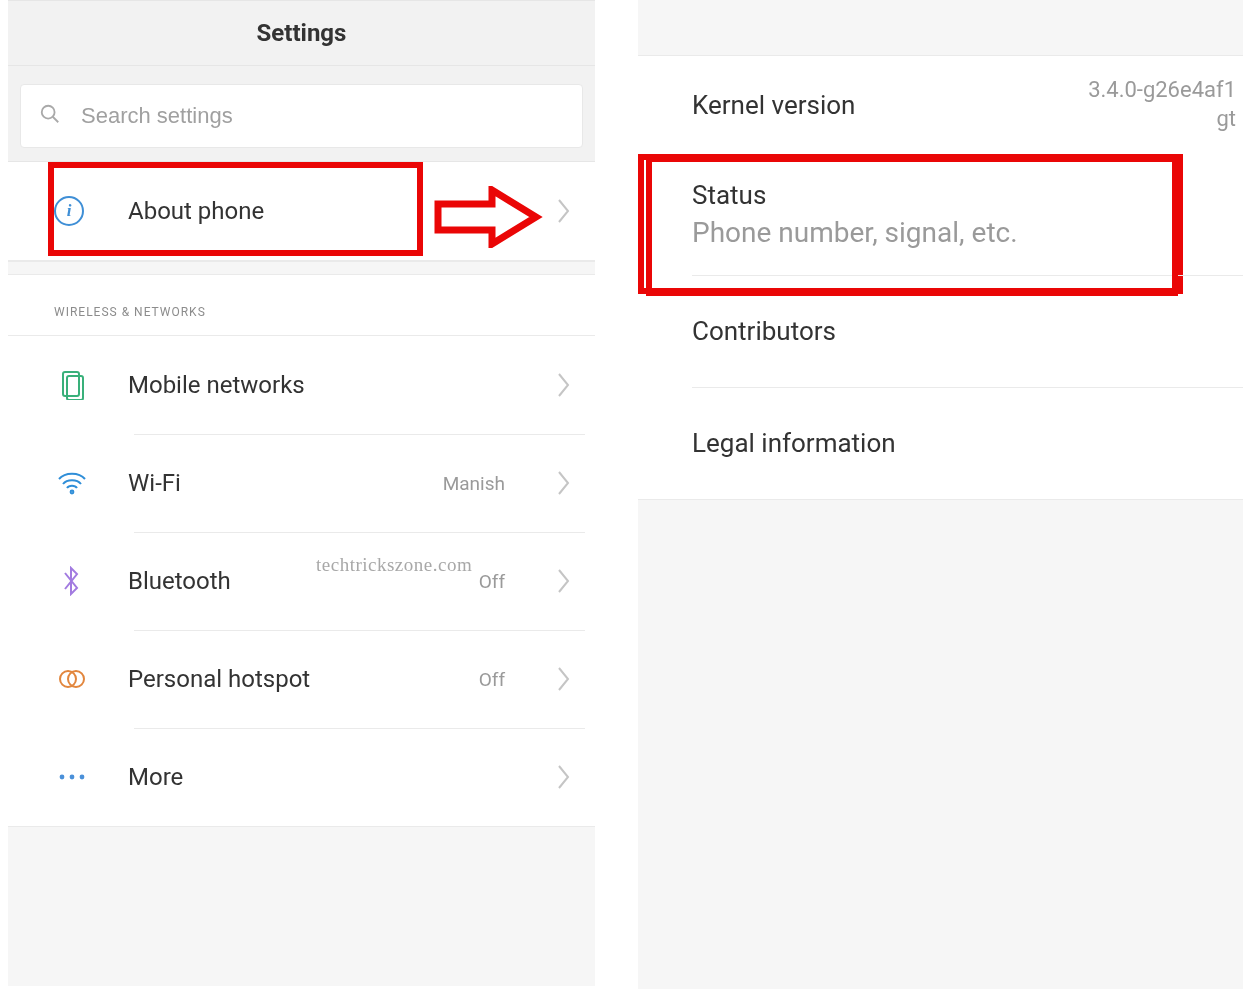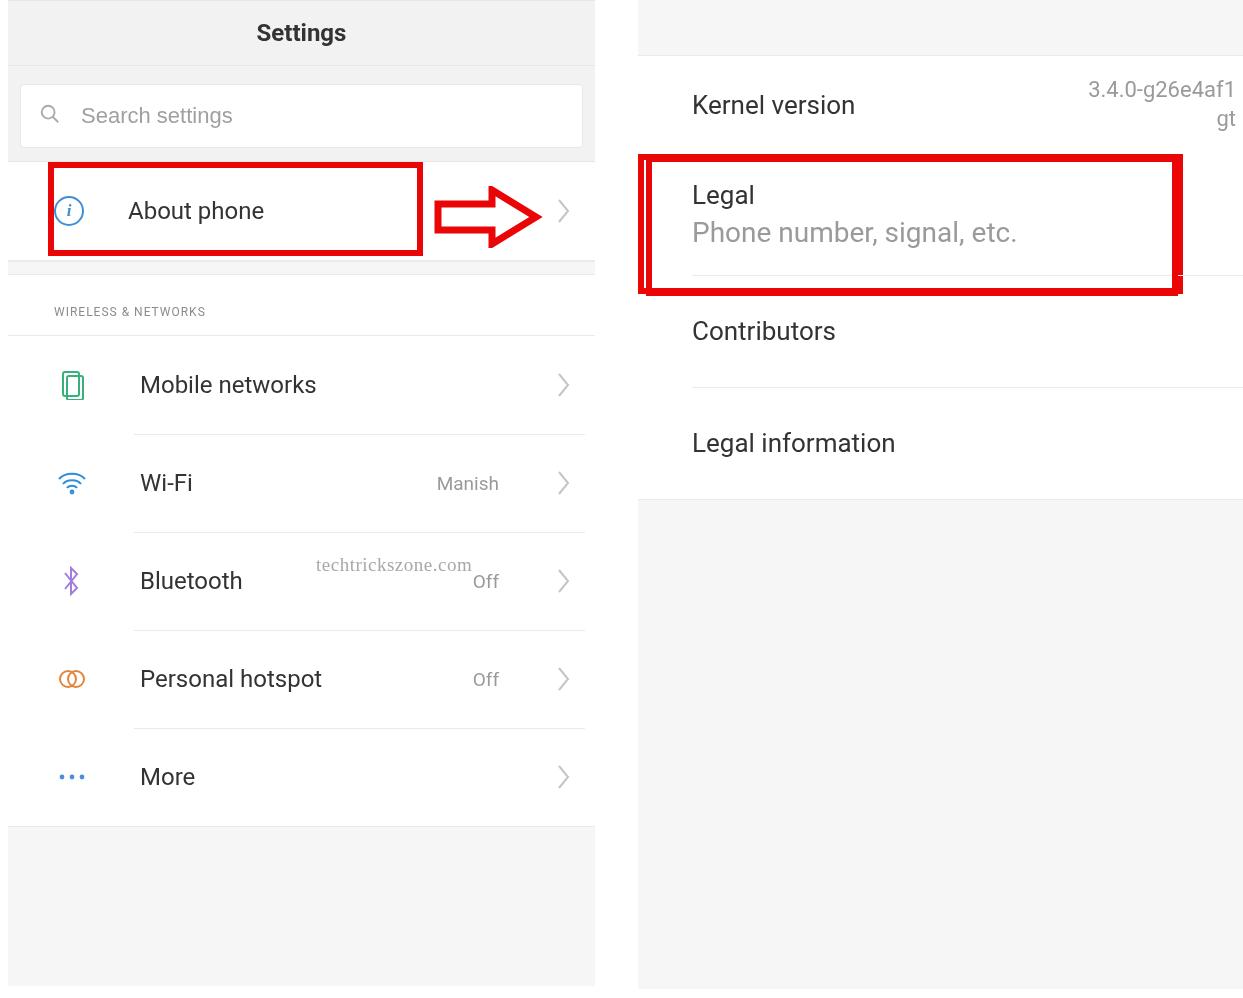--- a/index.html
+++ b/index.html
@@ -29,24 +29,24 @@
   .red-box { position: absolute; border: 6px solid #ea0606; pointer-events: none; }
   .red-box.about { left: 40px; top: 0; width: 375px; height: 94px; }
 
   .arrow-holder { position:absolute; left:424px; top:186px; width:114px; height:62px; pointer-events:none; }
 
   .gap { width:100%; height:14px; background:#f6f6f6; border-top:1px solid #eaeaea; border-bottom:1px solid #eaeaea; }
 
   .section-header { padding: 30px 0 16px 46px; font-size: 12px; letter-spacing: 1px; color: #8c8c8c; font-weight: 400; border-bottom: 1px solid #eaeaea; }
   
   .list { }
-  .row-item { display:flex; align-items:center; height:98px; padding: 0 24px 0 46px; position:relative;gap:12px; }
+  .row-item { display:flex; align-items:center; height:98px; padding: 0 24px 0 46px; position:relative; }
   .row-item .icon-slot { width:36px; display:flex; align-items:center; justify-content:center; }
   .row-item .label { margin-left: 38px; font-size: 24px; color: #333; flex:1; }
-  .row-item .value { font-size: 19px; color: #9a9a9a; margin-right: 18px; }
+  .row-item .value { font-size: 19px; color: #9a9a9a; margin-right: 24px; }
   .row-divider { position:absolute; top:0; left:126px; right:10px; height:1px; background:#eaeaea; }
   .row-item:first-child .row-divider { display:none; }
 
   .bottom-gap { border-top:1px solid #eaeaea; height:160px; background:#f6f6f6; }
 
   .mobile-net-icon rect { stroke:#39b07a; fill:none; stroke-width:2; }
   .wifi-icon path, .wifi-icon circle { stroke:#2f8ed8; fill:none; stroke-width:2; }
   .bt-icon path { stroke:#a27be0; fill:none; stroke-width:2; }
   .hotspot-icon circle, .hotspot-icon path { stroke:#e2863d; fill:none; stroke-width:2; }
   .more-icon circle { fill:#4a90d9; }
@@ -226,21 +226,21 @@
           <div class="r-value">3.4.0-g26e4af1
 gt</div>
         </div>
       </div>
 
       <div class="status-wrap">
         <div class="r-row" style="padding-top:4px;padding-bottom:4px;">
 
           <div class="r-content" style="align-items:stretch;">
             <div class="r-stack">
-              <div class="r-label">Legal</div>
+              <div class="r-label">Status</div>
               <div class="r-sub">Phone number, signal, etc.</div>
             </div>
           </div>
         </div>
         <div class="red-box status" style="left:635px-offset"></div>
       </div>
 
       <div class="r-row">
         <div class="r-div"></div>
         <div class="r-content" style="min-height:112px;">

